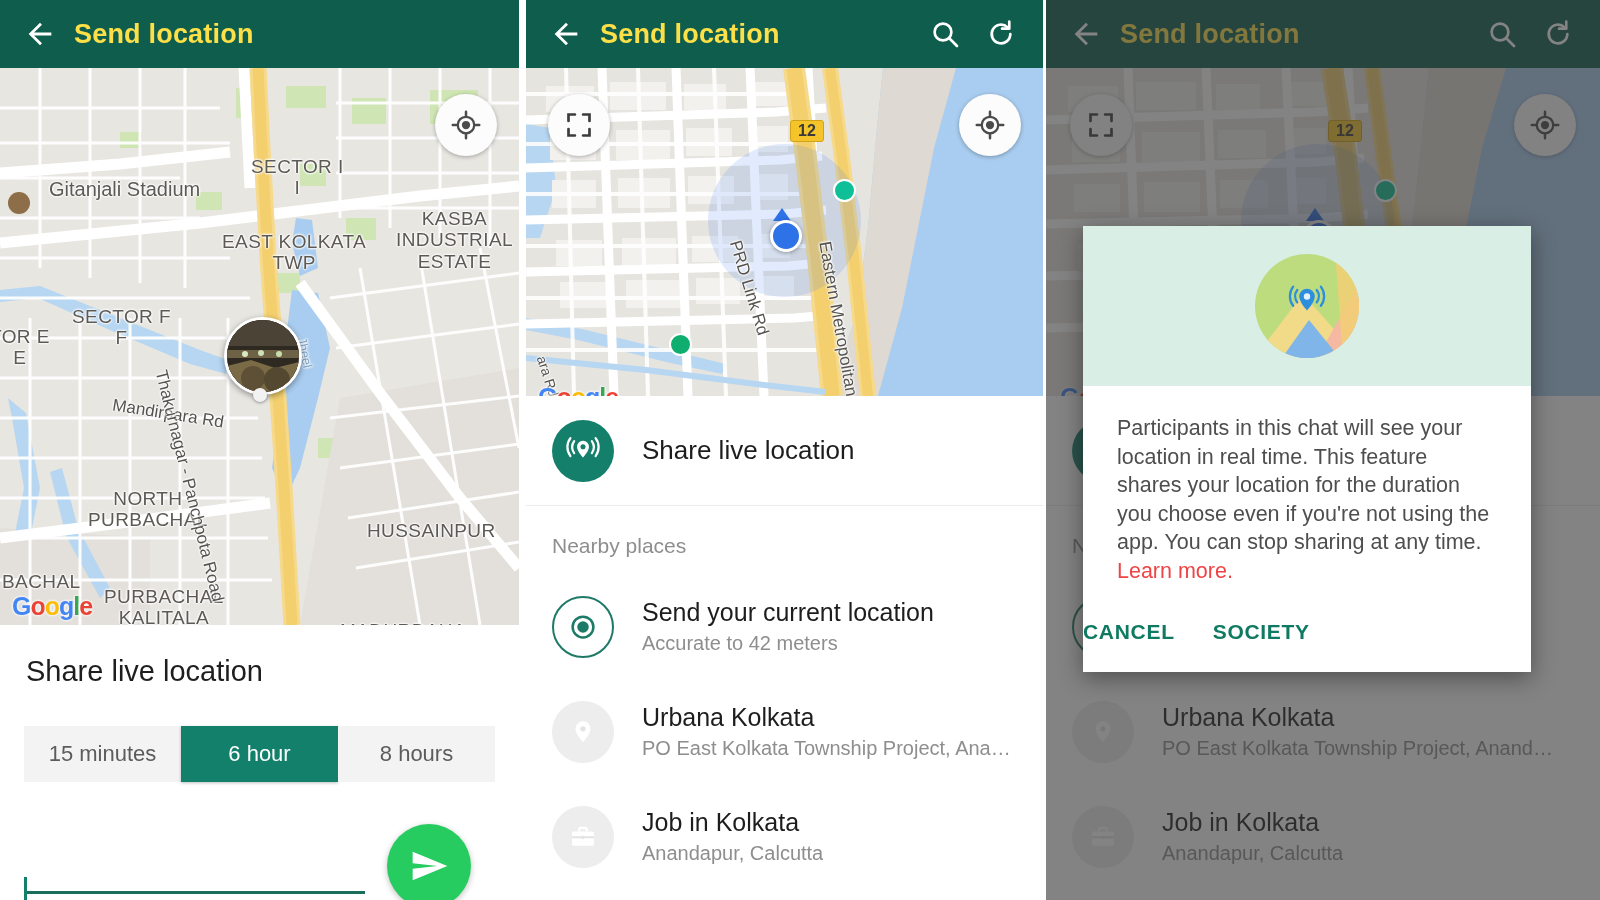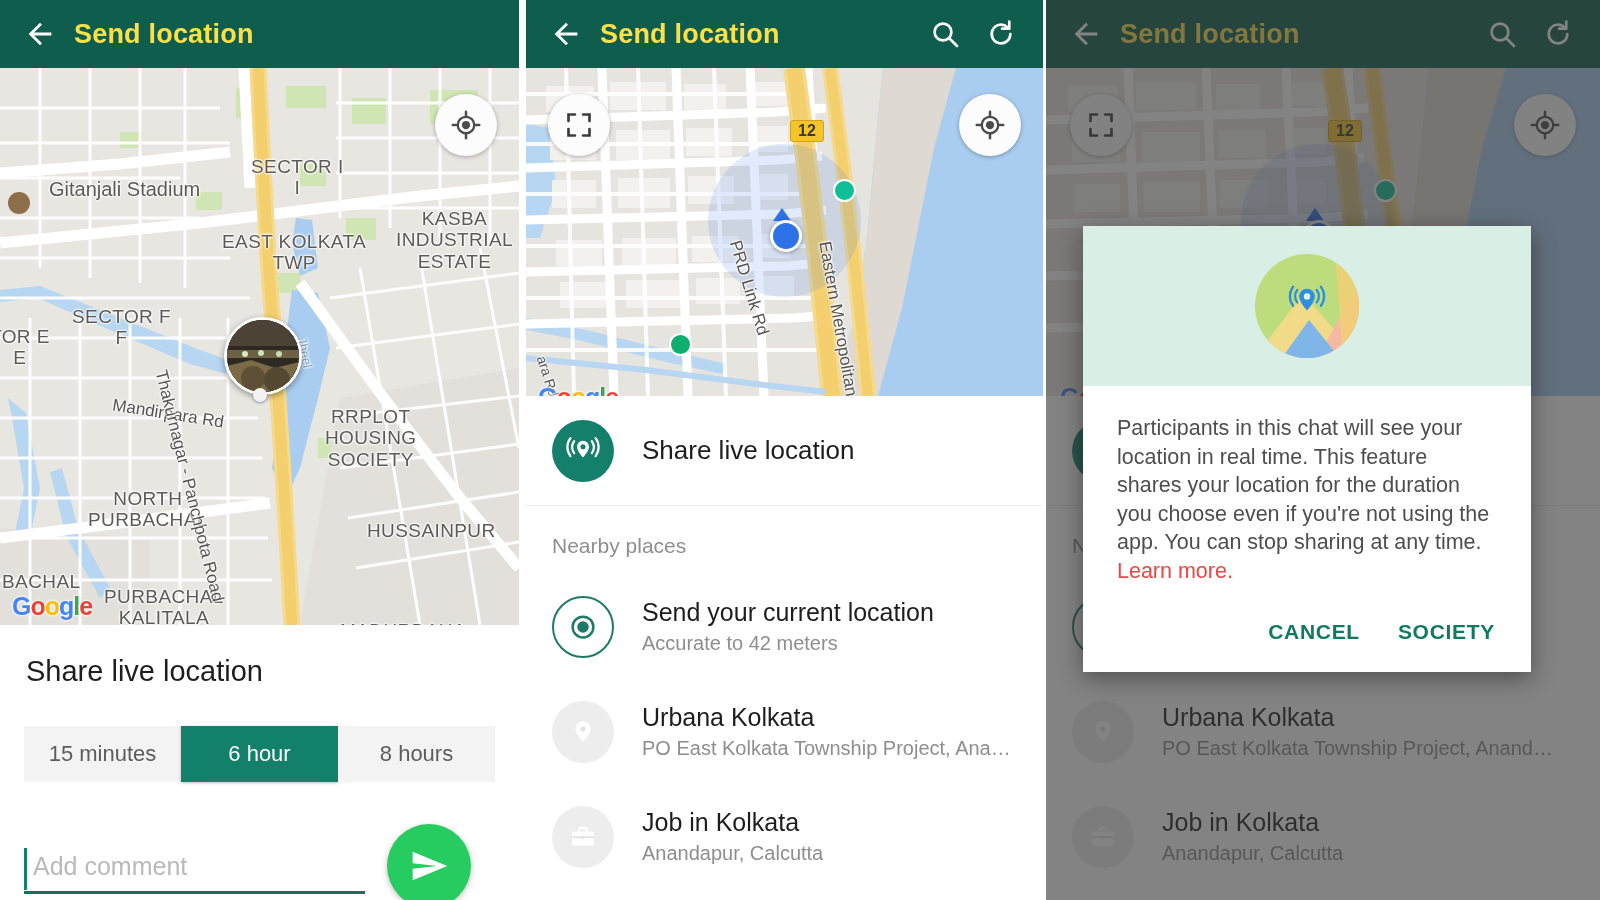--- a/index.html
+++ b/index.html
@@ -68,21 +68,21 @@
   .ico-grey{background:#ededed;}
   .ico-teal{background:#14806c;}
   .ico-ring{border:2px solid #1d7a66;background:#fff;box-sizing:border-box;}
 
   
   .dimmer{position:absolute;inset:0;background:rgba(55,55,55,.62);}
   .dialog{position:absolute;left:37px;width:448px;top:226px;background:#ffffff;box-shadow:0 6px 22px rgba(0,0,0,.40);}
   .dlg-hero{height:160px;background:#d9eee5;display:flex;align-items:center;justify-content:center;}
   .dlg-body{padding:28px 34px 0 34px;font-size:21.5px;line-height:1.33;color:#4e4e4e;}
   .dlg-body .lnk{color:#ef4444;cursor:pointer;}
-  .dlg-actions{display:flex;justify-content:flex-end;gap:38px;padding:34px 36px 28px 0;}
+  .dlg-actions{display:flex;gap:38px;padding:34px 36px 28px 0;}
   .dlg-actions .btn{font-size:21px;font-weight:bold;color:#0f7a62;letter-spacing:.7px;cursor:pointer;}
 </style>
 </head>
 <body>
 
 <div class="stage">
 
   <div class="panel panel-1">
 
     <div class="appbar">
@@ -143,21 +143,20 @@
         <path d="M258 0 L262 80 L268 190 L276 300 L284 420 L292 557" stroke="#f3cf6d" stroke-width="11" fill="none"></path>
       </svg>
 
       <div class="maplabel" style="left:33px;top:110px;font-size:20px;margin-left:16px;">Gitanjali Stadium</div>
       <div class="maplabel caps" style="left:251px;top:88px;">SECTOR I<br>I</div>
       <div class="maplabel caps" style="left:222px;top:163px;">EAST KOLKATA<br>TWP</div>
       <div class="maplabel caps" style="left:396px;top:140px;">KASBA<br>INDUSTRIAL<br>ESTATE</div>
       <div class="maplabel caps" style="left:72px;top:238px;">SECTOR F<br>F</div>
       <div class="maplabel caps" style="left:-10px;top:258px;">TOR E<br>E</div>
       <div class="maplabel rd" style="left:112px;top:336px;transform:rotate(9deg);">Mandirpara Rd</div>
-      <div class="maplabel caps" style="left:325px;top:338px;">RRPLOT<br>HOUSING<br>SOCIETY</div>
       <div class="maplabel caps" style="left:88px;top:420px;">NORTH<br>PURBACHAL</div>
       <div class="maplabel caps" style="left:367px;top:452px;">HUSSAINPUR</div>
       <div class="maplabel caps" style="left:2px;top:503px;">BACHAL</div>
       <div class="maplabel caps" style="left:104px;top:518px;">PURBACHAL<br>KALITALA</div>
       <div class="maplabel caps" style="left:340px;top:552px;">MADURDAHA</div>
       <div class="maplabel rd" style="left:170px;top:300px;transform:rotate(76deg);transform-origin:left top;">Thakurnagar - Panchpota Road</div>
       <div class="maplabel" style="left:308px;top:268px;font-size:13px;transform:rotate(78deg);transform-origin:left top;color:#7aa3c8;">Jheel</div>
 
       <div style="position:absolute;left:8px;top:124px;width:22px;height:22px;border-radius:50%;background:#8d6e48;"></div>
 
@@ -195,21 +194,20 @@
 
       <div class="segrow">
         <div class="seg">15 minutes</div>
         <div class="seg on">6 hour</div>
         <div class="seg">8 hours</div>
       </div>
 
       <div class="cmtrow">
         <div class="cmtwrap">
           <div class="caret"></div>
-          <div class="cmt">Add comment</div>
         </div>
         <div class="sendbtn">
           <svg width="40" height="40" viewBox="0 0 24 24">
               <path d="M2.2 20.5 23 12 2.2 3.5 2.2 10.3 17 12 2.2 13.7Z" fill="#ffffff"></path>
             </svg>
         </div>
       </div>
     </div>
   </div>
 

